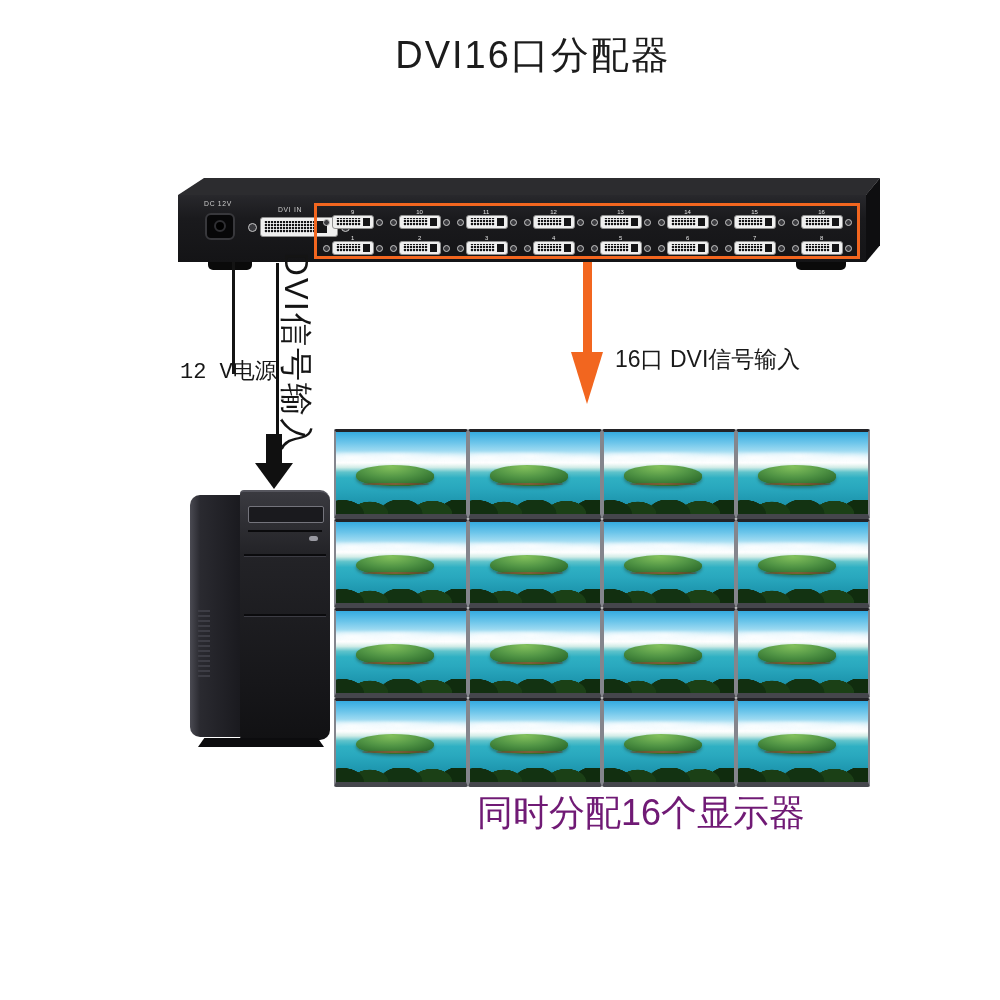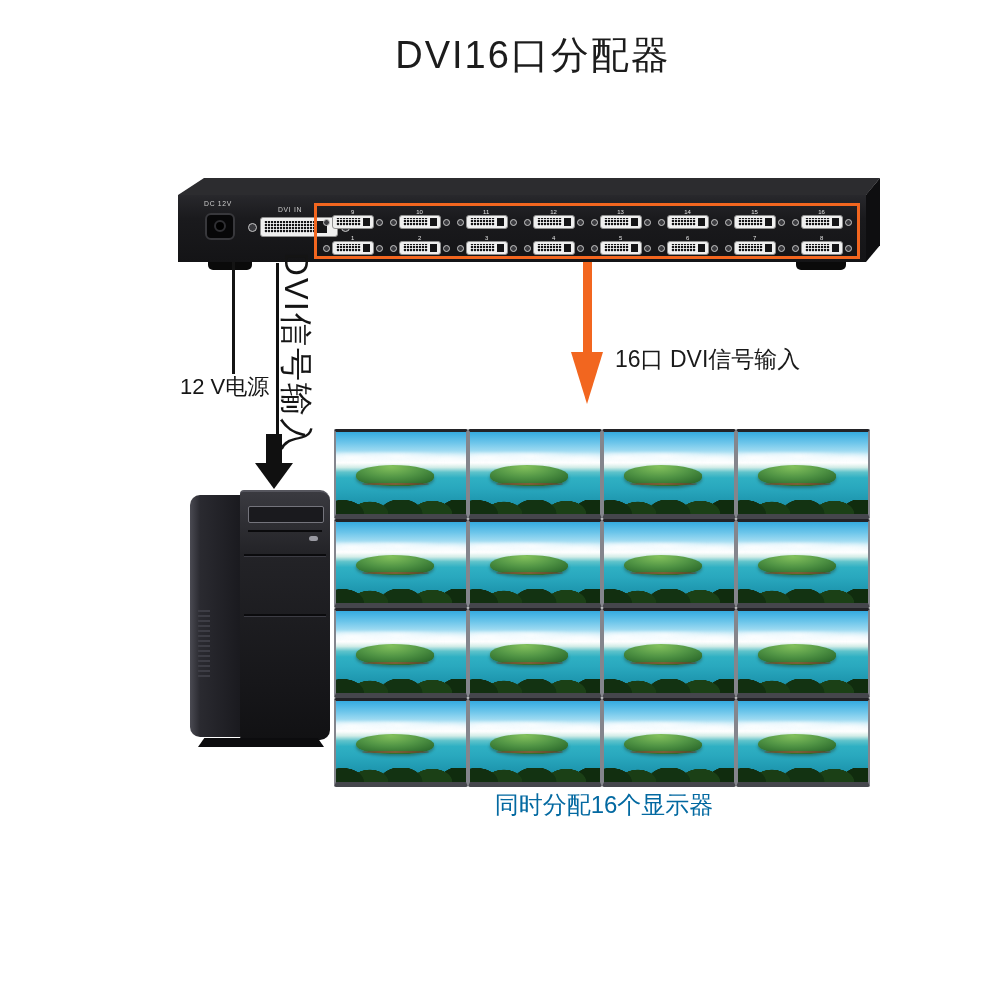--- a/index.html
+++ b/index.html
@@ -81,21 +81,21 @@
   .port-row{display:flex;justify-content:space-between;}
   .port{display:flex;flex-direction:column;align-items:center;width:67px;}
   .pnum{
     height:8px;line-height:8px;font-size:10px;color:#e3e3e3;
     transform:scale(.6);transform-origin:50% 80%;
   }
   .port .conn-row{position:static;gap:2px;}
 
   
   .power-line{left:232px;top:262px;width:3px;height:112px;background:#141414;}
-  .power-text{left:180px;top:372px;font-size:22px;color:#161616;}
+  .power-text{left:180px;top:356px;font-size:22px;color:#161616;font-family:Liberation Mono, monospace;}
   .dvi-line{left:276px;top:263px;width:3px;height:174px;background:#101010;}
   .dvi-shaft{left:266px;top:434px;width:16px;height:30px;background:#101010;}
   .dvi-head{
     left:255px;top:463px;width:0;height:0;
     border-left:19px solid transparent;border-right:19px solid transparent;
     border-top:26px solid #101010;
   }
   .dvi-vtext{
     left:318px;top:252px;transform:rotate(90deg);transform-origin:0 0;
     font-size:33px;letter-spacing:2px;white-space:nowrap;color:#141414;
@@ -176,21 +176,21 @@
     position:absolute;left:0;right:0;bottom:0;height:17%;
     background:
       radial-gradient(28% 170% at 5% 100%,#122f10 0 58%,transparent 60%),
       radial-gradient(24% 150% at 26% 100%,#1a3d15 0 58%,transparent 60%),
       radial-gradient(28% 180% at 50% 100%,#133312 0 58%,transparent 60%),
       radial-gradient(26% 160% at 74% 100%,#1b4016 0 58%,transparent 60%),
       radial-gradient(30% 190% at 97% 100%,#102c0e 0 58%,transparent 60%),
       linear-gradient(180deg,transparent 25%,rgba(18,48,14,.5) 65%,#0d270b 100%);
   }
 
-  .caption{left:604px;top:789px;transform:translateX(-50%);font-size:24px;color:#0369a1;white-space:nowrap;}
+  .caption{left:641px;top:789px;transform:translateX(-50%);font-size:36px;color:#701a75;white-space:nowrap;}
 </style>
 </head>
 <body>
 
 <div class="abs title">DVI16口分配器</div>
 
 <div class="abs device">
   <div class="dev-top"></div>
   <div class="dev-front"></div>
   <div class="dev-side"></div>

